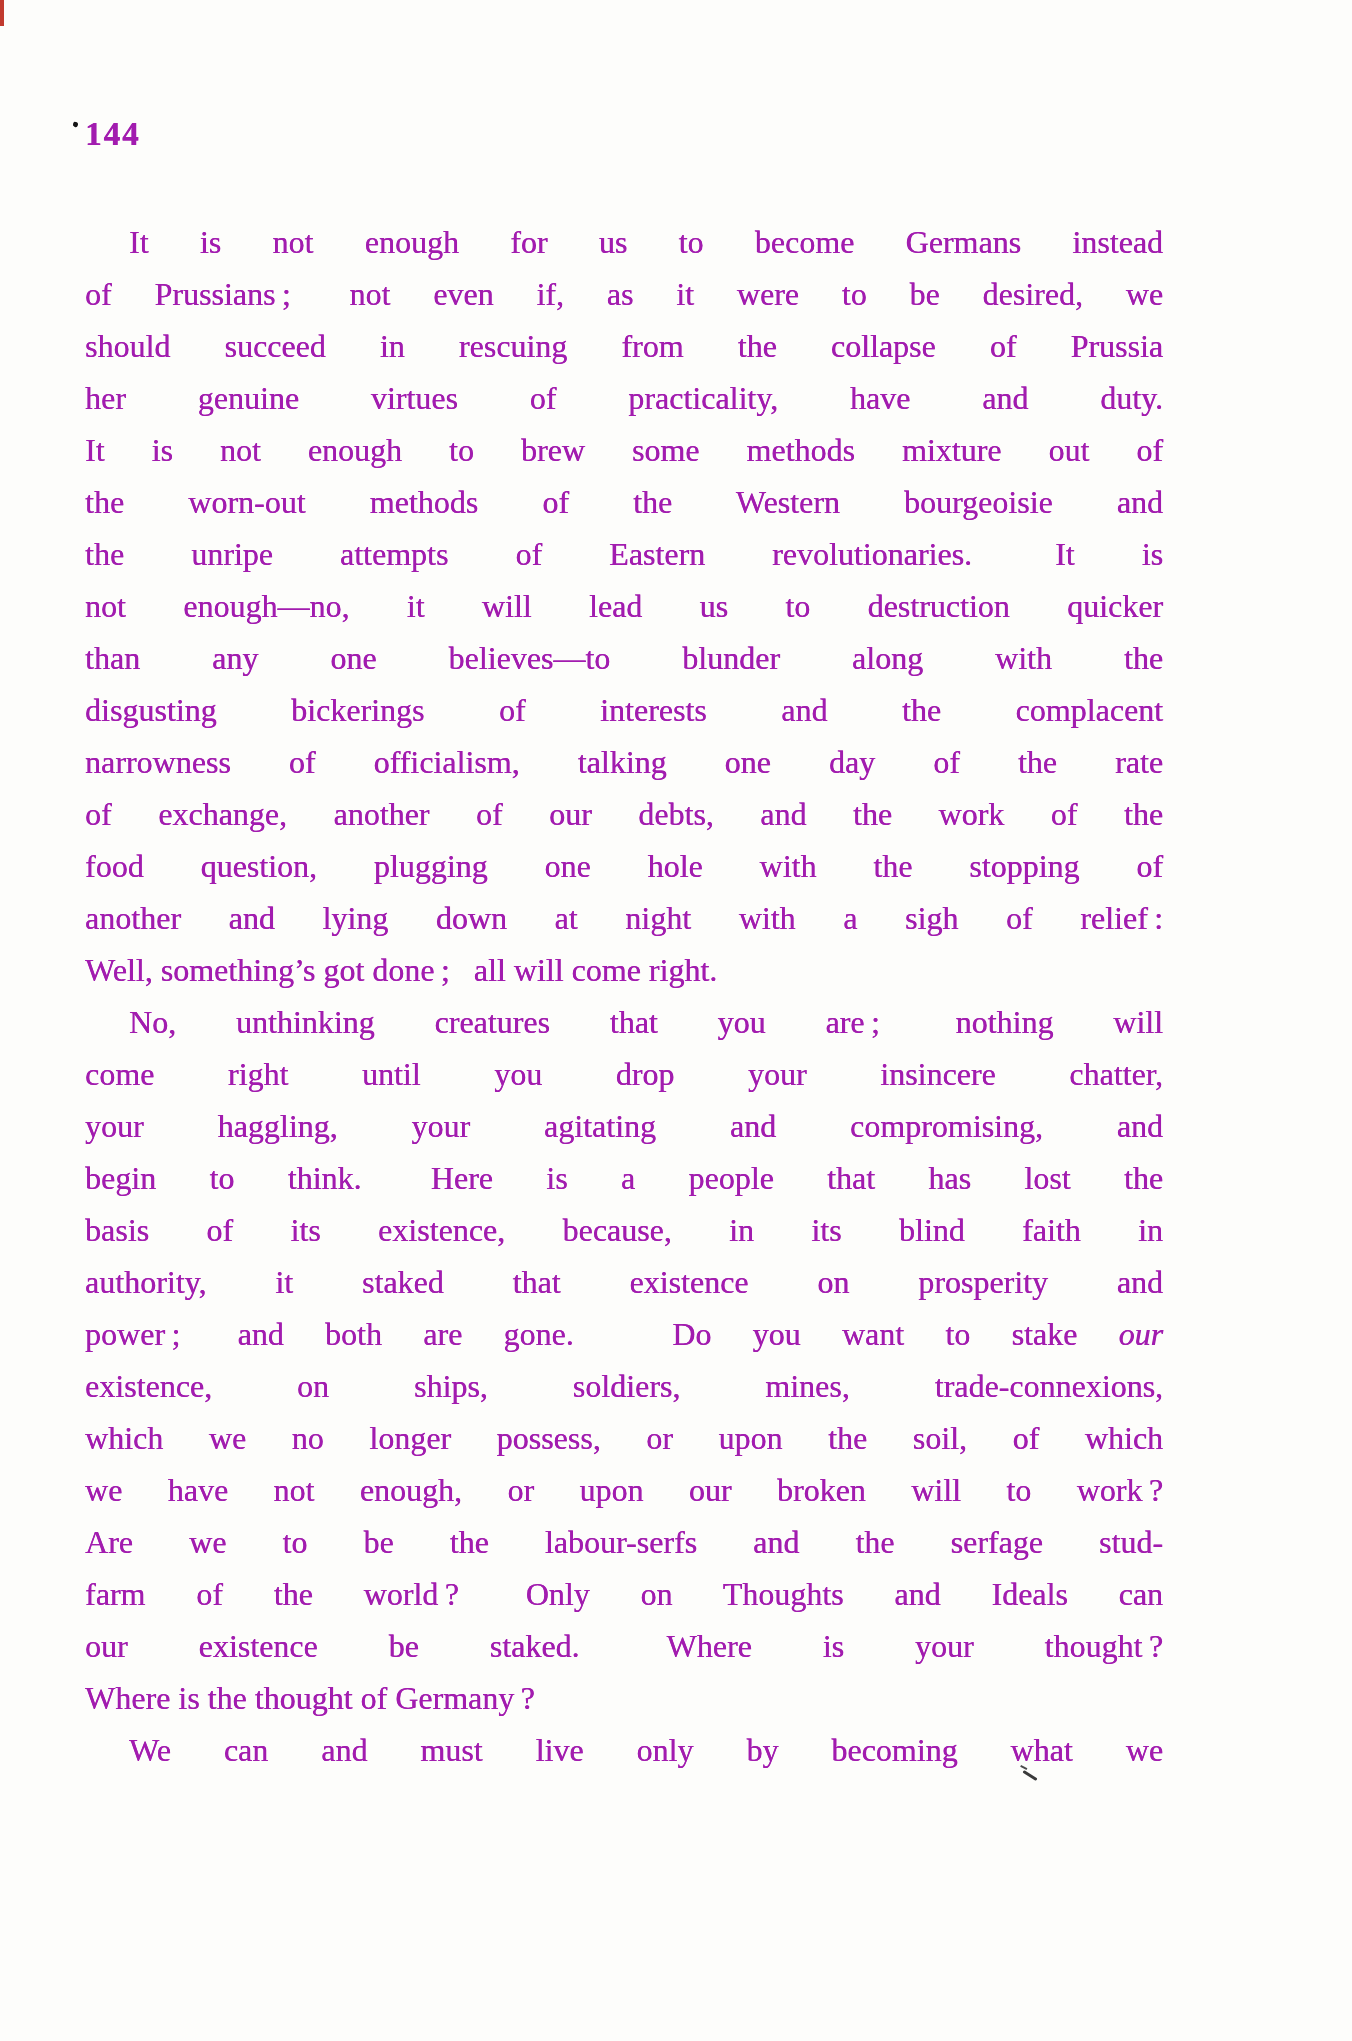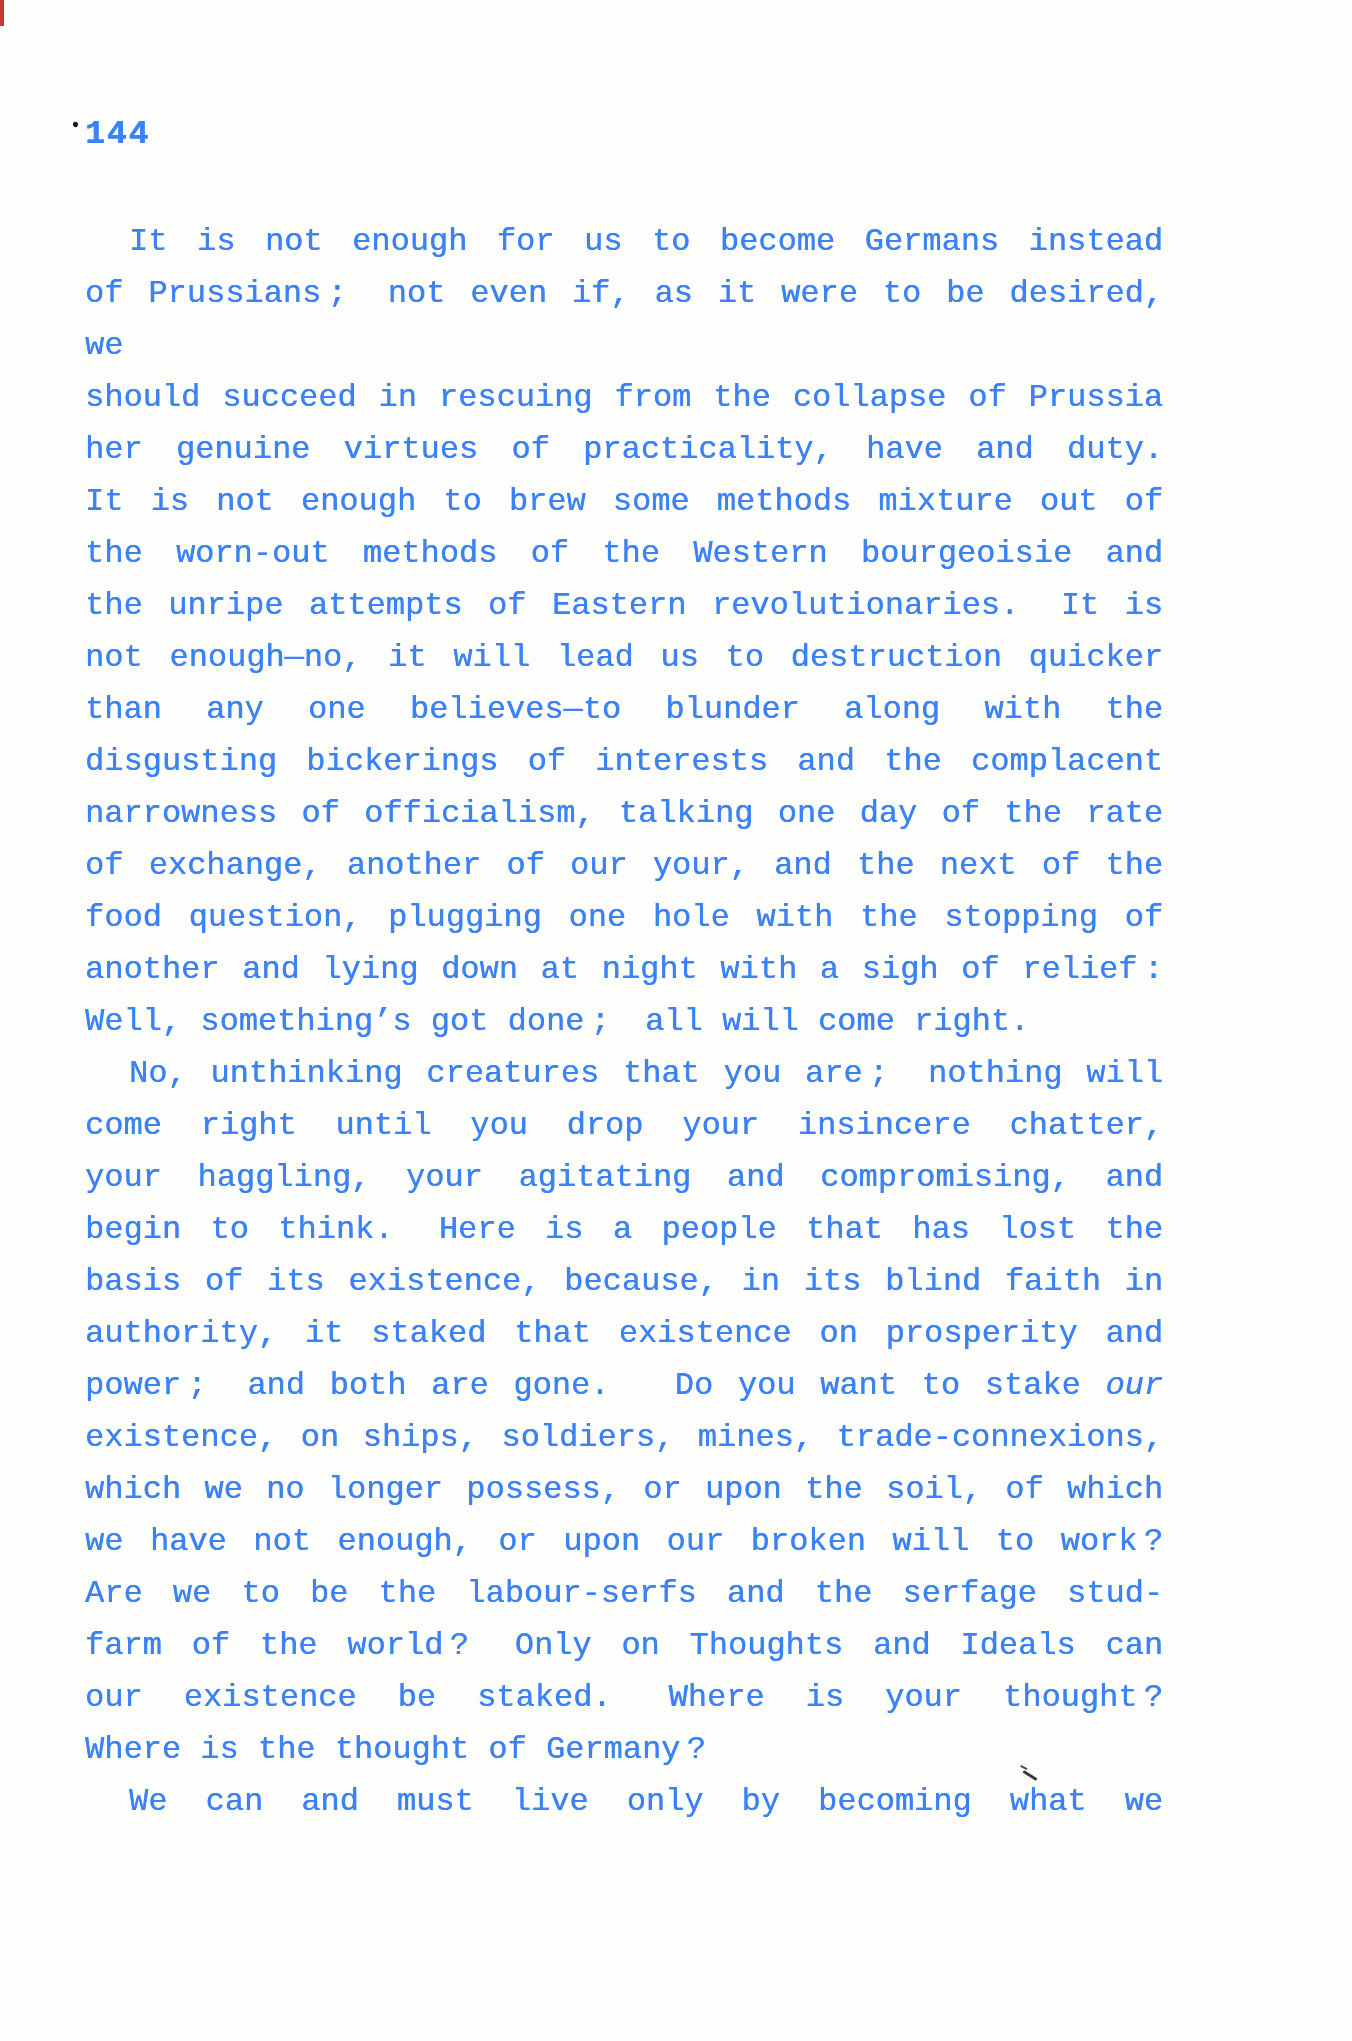--- a/index.html
+++ b/index.html
@@ -2,22 +2,22 @@
 <html><head>
 <meta charset="utf-8">
 <style>
   html, body { margin: 0; padding: 0; }
   .page {
     position: relative;
     width: 1352px;
     height: 2041px;
     background: #fdfdfb;
     overflow: hidden;
-    font-family: Liberation Mono, monospace;
-    color: #3b82f6;
+    font-family: Liberation Serif, serif;
+    color: #a21caf;
   }
   .edge-mark {
     position: absolute;
     left: 0; top: 0;
     width: 4px; height: 26px;
     background: #c13a2e;
   }
   .header {
     position: absolute;
     left: 85px; top: 114px;
@@ -99,21 +99,21 @@
       <div class="line just">of Prussians ;  not even if, as it were to be desired, we</div>
       <div class="line just">should succeed in rescuing from the collapse of Prussia</div>
       <div class="line just">her genuine virtues of practicality, have and duty.</div>
       <div class="line just">It is not enough to brew some methods mixture out of</div>
       <div class="line just">the worn-out methods of the Western bourgeoisie and</div>
       <div class="line just">the unripe attempts of Eastern revolutionaries.  It is</div>
       <div class="line just">not enough—no, it will lead us to destruction quicker</div>
       <div class="line just">than any one believes—to blunder along with the</div>
       <div class="line just">disgusting bickerings of interests and the complacent</div>
       <div class="line just">narrowness of officialism, talking one day of the rate</div>
-      <div class="line just">of exchange, another of our your, and the next of the</div>
+      <div class="line just">of exchange, another of our debts, and the work of the</div>
       <div class="line just">food question, plugging one hole with the stopping of</div>
       <div class="line just">another and lying down at night with a sigh of relief :</div>
       <div class="line">Well, something’s got done ;  all will come right.</div>
       <div class="line indent just">No, unthinking creatures that you are ;  nothing will</div>
       <div class="line just">come right until you drop your insincere chatter,</div>
       <div class="line just">your haggling, your agitating and compromising, and</div>
       <div class="line just">begin to think.  Here is a people that has lost the</div>
       <div class="line just">basis of its existence, because, in its blind faith in</div>
       <div class="line just">authority, it staked that existence on prosperity and</div>
       <div class="line just">power ;  and both are gone.   Do you want to stake <i>our</i></div>

